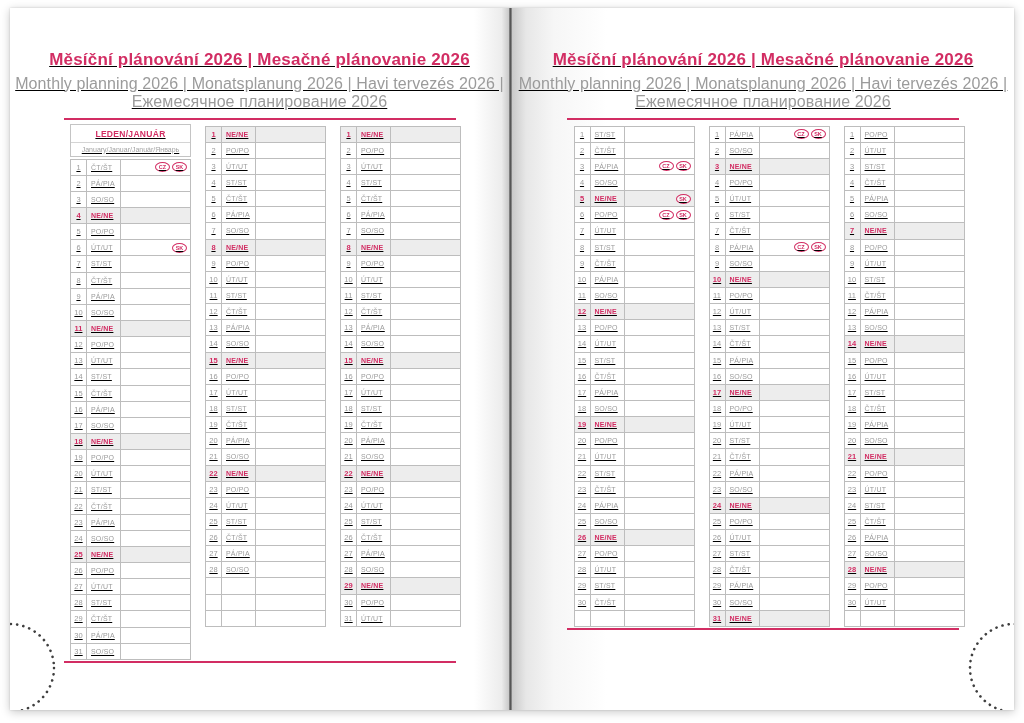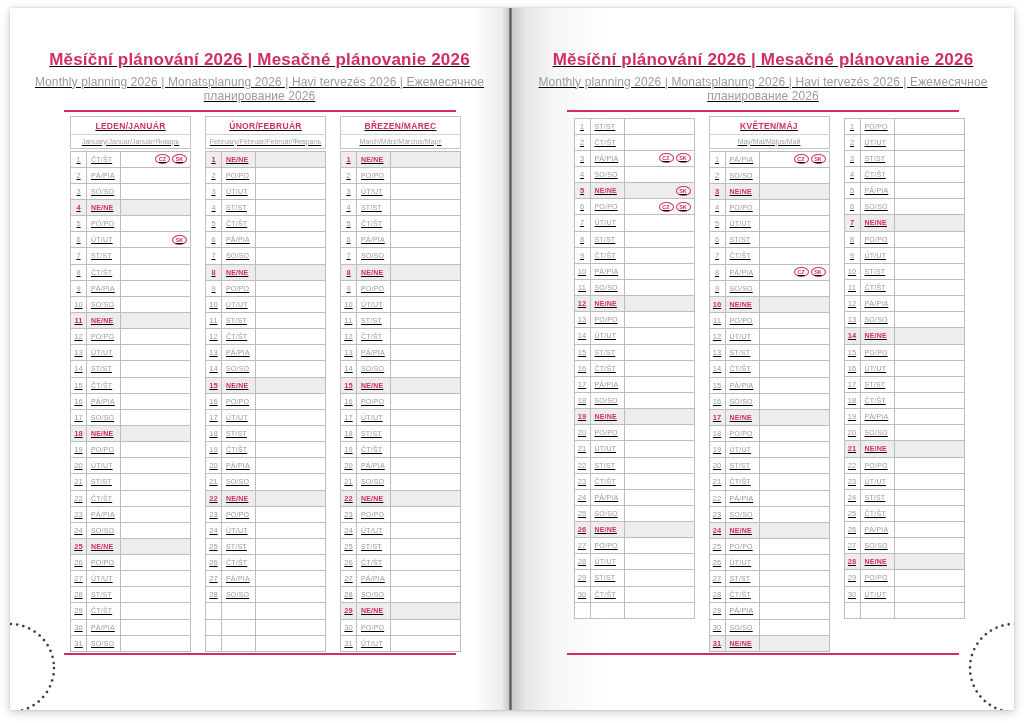--- a/index.html
+++ b/index.html
@@ -22,21 +22,21 @@
   .spine{width:3px;background:linear-gradient(to right,#8f8f8f,#565656,#9a9a9a);}
   .page-right{
     flex:1;
     background:linear-gradient(to right,#c9c9c9 0px,#e7e7e7 14px,#f6f6f6 42px,#ffffff 95px);
   }
   .page-inner{position:relative;padding-top:42px;}
   .page-header{text-align:center;}
   .title{
     margin:0;font-size:17px;font-weight:bold;color:#d22d63;letter-spacing:.2px;line-height:1.15;
   }
-  .subtitle{margin-top:5px;font-size:12px;color:#9b9b9b;letter-spacing:.1px;}
+  .subtitle{margin-top:5px;font-size:16px;color:#9b9b9b;letter-spacing:.1px;}
   .rule{height:2px;background:#d22d63;width:392px;margin:7px auto 0;}
   .rule.bottom{margin-top:1px;}
   .months{display:flex;justify-content:center;gap:14px;margin-top:4px;padding-left:12px;}
   .month-column{width:121px;box-sizing:border-box;}
   .month-header{border:1px solid #c4c4c4;background:#fff;}
   .month-name{
     display:block;text-align:center;font-size:8.5px;font-weight:bold;color:#d22d63;
     letter-spacing:.3px;padding:4px 0 3px;border-bottom:1px solid #d4d4d4;
   }
   .month-langs{display:block;text-align:center;font-size:7px;color:#a3a3a3;padding:3px 0;}
@@ -238,24 +238,20 @@
                 <div class="cell notes"></div>
               </div>
               <div class="day-row">
                 <div class="cell num">31</div>
                 <div class="cell abbrev">SO/SO</div>
                 <div class="cell notes"></div>
               </div>
             </div>
         </section>
         <section class="month-column">
-          <header class="month-header">
-            <span class="month-name">ÚNOR/FEBRUÁR</span>
-            <span class="month-langs">February/Februar/Február/Февраль</span>
-          </header>
           <div class="day-grid">
               <div class="day-row sunday">
                 <div class="cell num">1</div>
                 <div class="cell abbrev">NE/NE</div>
                 <div class="cell notes"></div>
               </div>
               <div class="day-row">
                 <div class="cell num">2</div>
                 <div class="cell abbrev">PO/PO</div>
                 <div class="cell notes"></div>
@@ -401,24 +397,20 @@
                 <div class="cell notes"></div>
               </div>
               <div class="day-row">
                 <div class="cell num"></div>
                 <div class="cell abbrev"></div>
                 <div class="cell notes"></div>
               </div>
             </div>
         </section>
         <section class="month-column">
-          <header class="month-header">
-            <span class="month-name">BŘEZEN/MAREC</span>
-            <span class="month-langs">March/März/Március/Март</span>
-          </header>
           <div class="day-grid">
               <div class="day-row sunday">
                 <div class="cell num">1</div>
                 <div class="cell abbrev">NE/NE</div>
                 <div class="cell notes"></div>
               </div>
               <div class="day-row">
                 <div class="cell num">2</div>
                 <div class="cell abbrev">PO/PO</div>
                 <div class="cell notes"></div>
@@ -746,24 +738,20 @@
                 <div class="cell notes"></div>
               </div>
               <div class="day-row">
                 <div class="cell num"></div>
                 <div class="cell abbrev"></div>
                 <div class="cell notes"></div>
               </div>
             </div>
         </section>
         <section class="month-column">
-          <header class="month-header">
-            <span class="month-name">KVĚTEN/MÁJ</span>
-            <span class="month-langs">May/Mai/Május/Май</span>
-          </header>
           <div class="day-grid">
               <div class="day-row">
                 <div class="cell num">1</div>
                 <div class="cell abbrev">PÁ/PIA</div>
                 <div class="cell notes">
                   <span class="badge">CZ</span>
                   <span class="badge">SK</span>
                 </div>
               </div>
               <div class="day-row">

